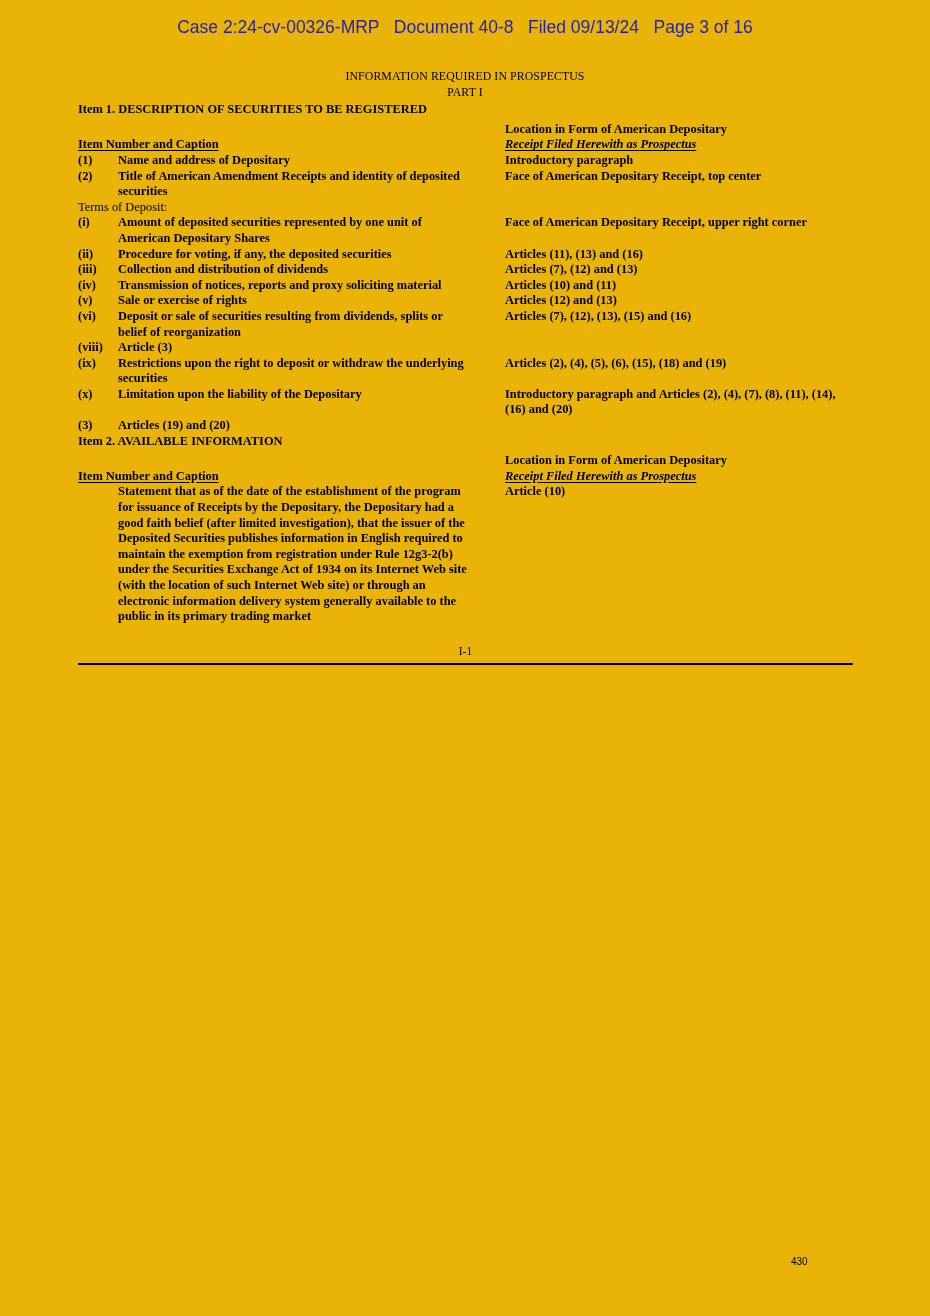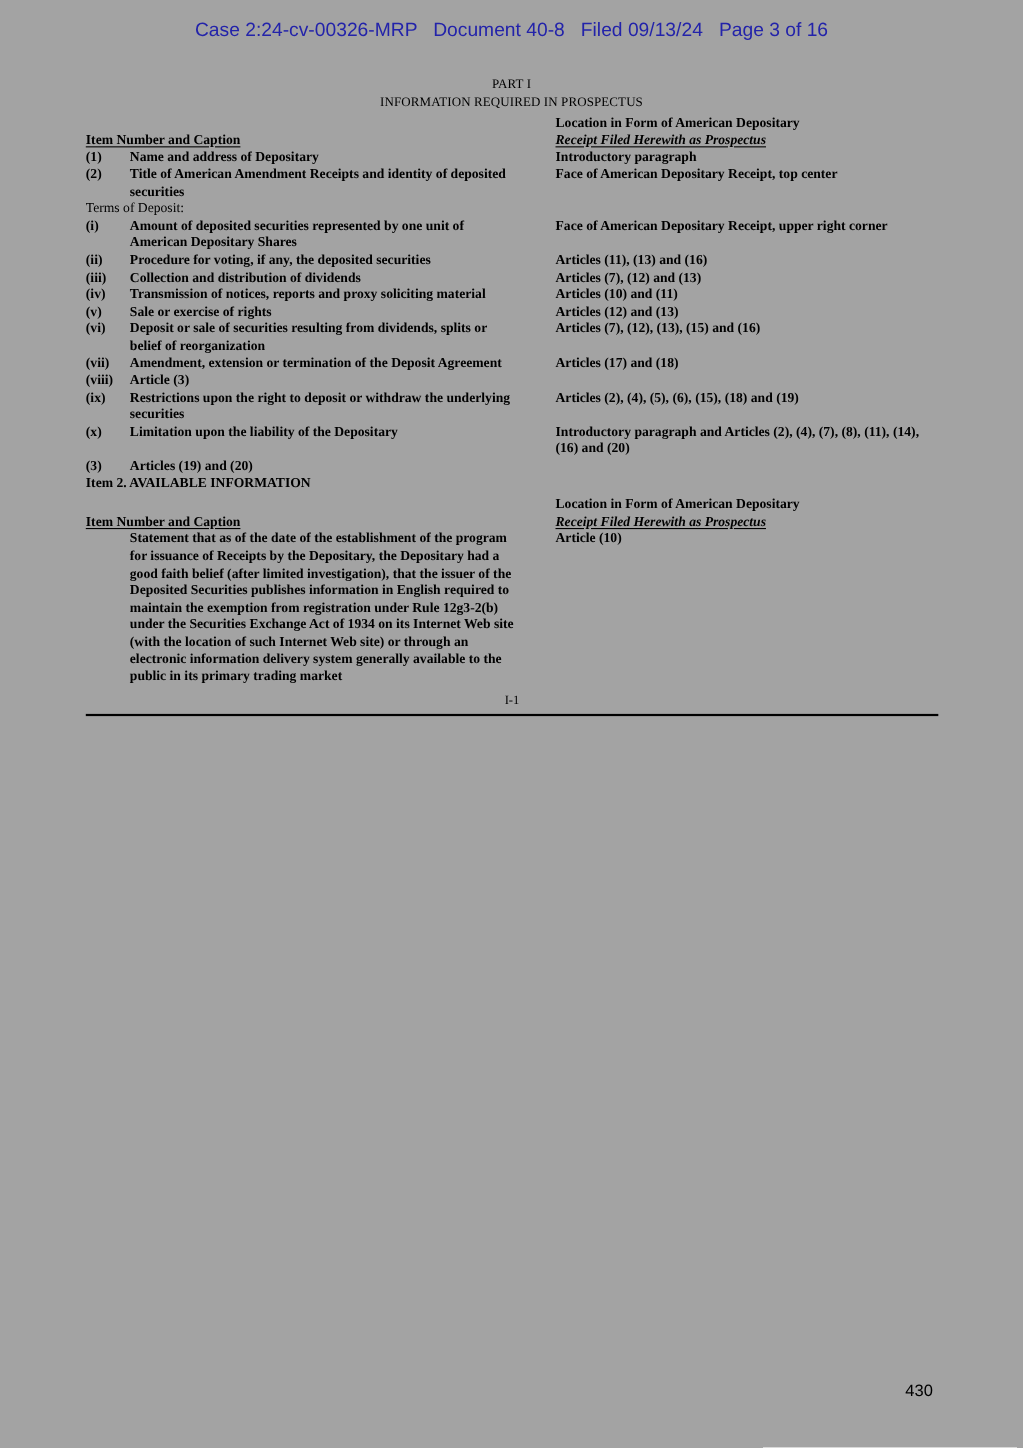--- a/index.html
+++ b/index.html
@@ -1,20 +1,20 @@
 <!DOCTYPE html>
 <html><head>
 <meta charset="utf-8">
 <style>
   * { margin:0; padding:0; box-sizing:border-box; }
   html,body { background:#ffffff; }
   .page {
     position:relative;
     width:930px; height:1316px;
-    background:#a3a3a3;
+    background:#eab308;
     overflow:hidden;
     font-family:"Liberation Serif","DejaVu Serif",serif;
     color:#000;
   }
   .stamp {
     margin-top:17px;
     text-align:center;
     font-family:"Liberation Sans","DejaVu Sans",sans-serif;
     font-size:17.5px;
     line-height:21px;
@@ -47,56 +47,56 @@
   .left-col-header { text-decoration:underline; text-underline-offset:2px; }
   .right-col-header .u { text-decoration:underline; text-underline-offset:2px;font-style:italic; }
   .rowgrid {
     display:grid;
     grid-template-columns:40px 387px 348px;
   }
   .cap-cell { padding-right:35px; }
   .loc-cell { padding-right:2px; }
   .section-label { font-weight:400; }
   .pgnum-line {
-    margin-top:7px;
+    margin-top:19px;
     text-align:center;
     font-size:11.5px;
     font-weight:400;
   }
   .rule {
     margin-top:4px;
     width:775px;
     height:1px;
     border-top:1.4px solid #000;
     border-bottom:1px solid #000;
   }
   .bates {
     position:absolute;
     top:1256px; left:791px;
     font-family:"Liberation Sans","DejaVu Sans",sans-serif;
-    font-size:15px;
+    font-size:10px;
     font-weight:400;
     color:#000;
-    margin-left:32px;
   }
 </style>
 </head>
 <body>
 
 <div class="page">
 
   <div class="stamp">Case 2:24-cv-00326-MRP   Document 40-8   Filed 09/13/24   Page 3 of 16</div>
 
   <div class="part-block">
+    <div class="part-line">INFORMATION REQUIRED IN PROSPECTUS</div>
     <div class="part-line">PART I</div>
-    <div class="part-line">INFORMATION REQUIRED IN PROSPECTUS</div>
   </div>
 
   <div class="content">
 
+    <div class="doc-heading">Item 1. DESCRIPTION OF SECURITIES TO BE REGISTERED</div>
 
     <div class="cols-header">
       <div class="left-col-header">Item Number and Caption</div>
       <div class="right-col-header">
         <div>Location in Form of American Depositary</div>
         <div class="u">Receipt Filed Herewith as Prospectus</div>
       </div>
     </div>
 
     <div id="item1-rows">
@@ -143,25 +143,20 @@
     <div class="cap-cell">Sale or exercise of rights</div>
     <div class="loc-cell">Articles (12) and (13)</div>
   </div>
 
   <div class="rowgrid">
     <div class="num-cell">(vi)</div>
     <div class="cap-cell">Deposit or sale of securities resulting from dividends, splits or belief of reorganization</div>
     <div class="loc-cell">Articles (7), (12), (13), (15) and (16)</div>
   </div>
 
-  <div class="rowgrid">
-    <div class="num-cell">(vii)</div>
-    <div class="cap-cell">Amendment, extension or termination of the Deposit Agreement</div>
-    <div class="loc-cell">Articles (17) and (18)</div>
-  </div>
 
   <div class="rowgrid">
     <div class="num-cell">(viii)</div>
     <div class="loc-cell">Article (3)</div>
   </div>
 
   <div class="rowgrid">
     <div class="num-cell">(ix)</div>
     <div class="cap-cell">Restrictions upon the right to deposit or withdraw the underlying securities</div>
     <div class="loc-cell">Articles (2), (4), (5), (6), (15), (18) and (19)</div>

